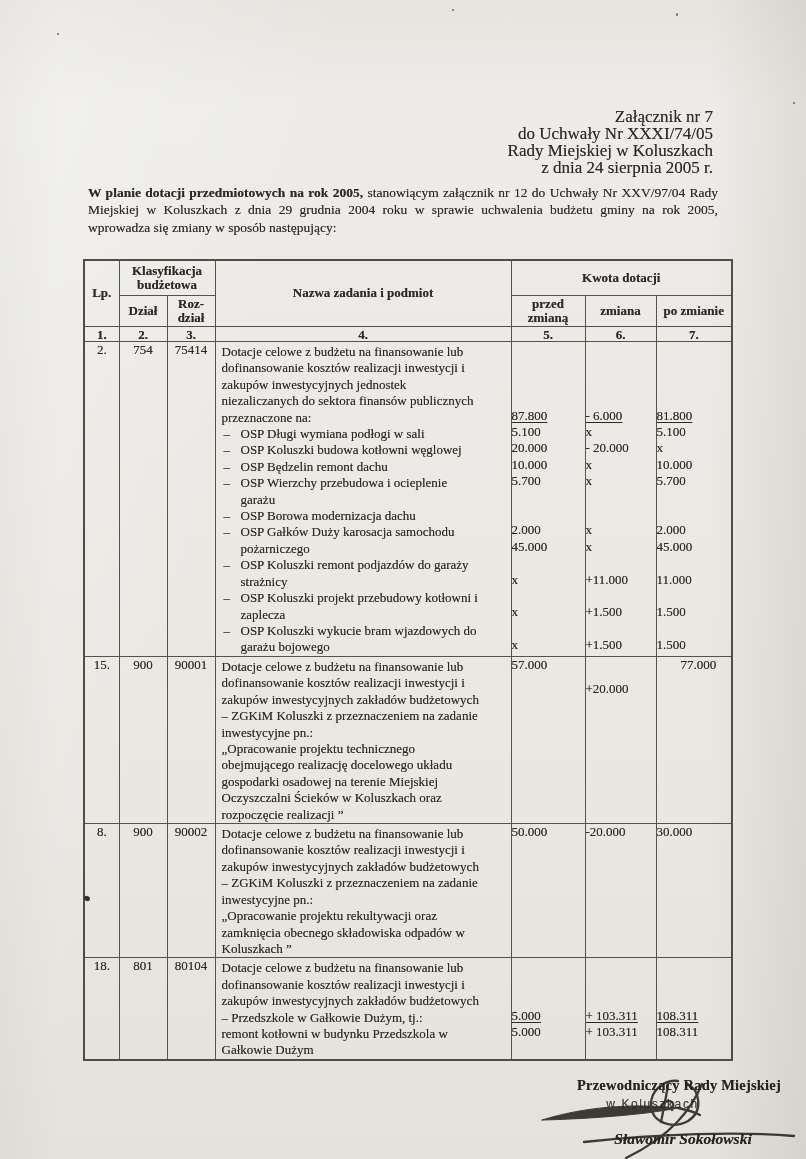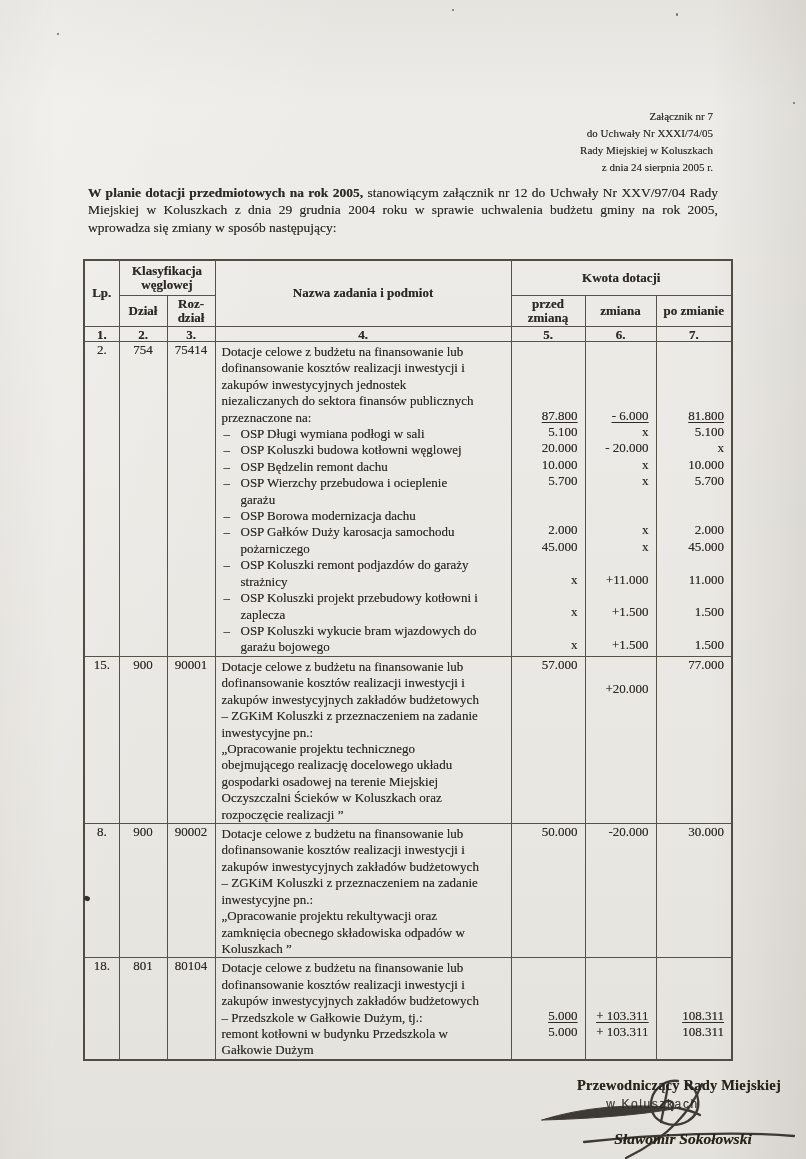--- a/index.html
+++ b/index.html
@@ -13,21 +13,21 @@
       linear-gradient(90deg, rgba(125,118,104,.07), rgba(0,0,0,0) 7% 88%, rgba(110,103,90,.12)),
       linear-gradient(180deg, #e6e4df, #edece8 9%, #e9e7e2 68%, #e4e2dd);
     color:#2c2a24;
     font-family:"Liberation Serif","DejaVu Serif",serif;
     text-shadow:0 0 .5px rgba(45,42,35,.55);
   }
 
   
   .corner-header{
     position:absolute; top:108px; right:93px;
-    text-align:right; font-size:11px; line-height:17px;
+    text-align:right; font-size:17px; line-height:17px;
   }
 
   
   .intro{
     position:absolute; left:88px; top:184px; width:630px;
     font-size:13.5px; line-height:17.4px; text-align:justify;
   }
   .intro .lead{font-weight:bold;}
 
   
@@ -56,21 +56,21 @@
   .cell-code{ text-align:center; padding-top:2px; line-height:16.4px;}
   .task{padding:2px 4px 0 6px; line-height:16.4px;}
   .t-line{white-space:nowrap;}
   .t-line.li{display:flex;}
   .t-line.li .dash{flex:none; width:17px; padding-left:2px;}
   .t-line.cont{padding-left:19px;}
 
   .amt-stack{padding-top:0;}
   .amt-line{
     height:16.4px; line-height:16.4px;
-    text-align:right; padding-right:7px; white-space:nowrap;
+    padding-right:7px; white-space:nowrap;
   }
   .amt-line.u{text-decoration:underline; text-underline-offset:2px;}
 
   
   .sig-title{
     position:absolute; left:545px; top:1077px; width:268px;
     text-align:center; font-size:14.5px; font-weight:bold; letter-spacing:.2px;
     color:#262419;
   }
   .sig-loc{
@@ -111,21 +111,21 @@
         <col style="width:48px">
         <col style="width:48px">
       <col style="width:296px">
         <col style="width:74px">
         <col style="width:71px">
         <col style="width:76px">
     </colgroup>
     <thead>
       <tr class="h1">
         <th rowspan="2">Lp.</th>
-        <th colspan="2">Klasyfikacja węglowej</th>
+        <th colspan="2">Klasyfikacja budżetowa</th>
         <th rowspan="2">Nazwa zadania i podmiot</th>
         <th colspan="3">Kwota dotacji</th>
       </tr>
       <tr class="h2">
         <th>Dział</th>
         <th>Roz-dział</th>
         <th>przed zmianą</th>
         <th>zmiana</th>
         <th>po zmianie</th>
       </tr>

